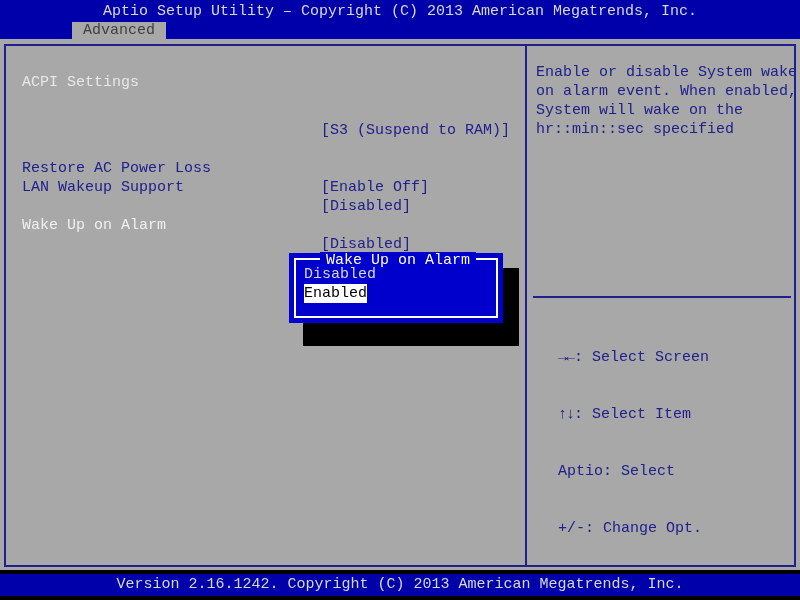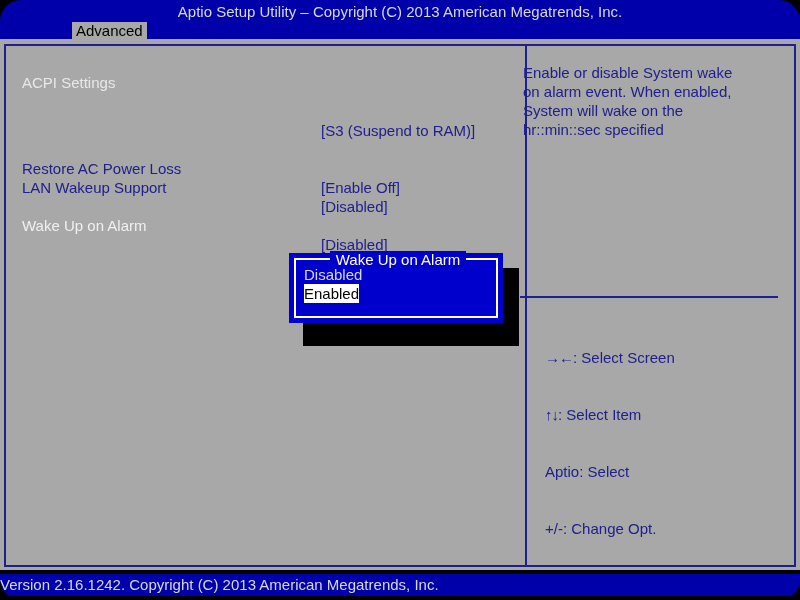--- a/index.html
+++ b/index.html
@@ -5,23 +5,22 @@
   html, body {
     margin: 0;
     padding: 0;
     background: #000000;
   }
   #screen {
     position: relative;
     width: 800px;
     height: 600px;
     background: #000000;
-    font-family: Liberation Sans, sans-serif;
+    font-family: Liberation Mono, monospace;
     overflow: hidden;
-    border-radius: 21px;
     -webkit-font-smoothing: none;
   }
 
   
   .titlebar {
     position: absolute;
     left: 0; top: 0;
     width: 800px; height: 22px;
     background: #0000aa;
   }
@@ -40,23 +39,23 @@
   .tabstrip {
     position: absolute;
     left: 0; top: 22px;
     width: 800px; height: 17px;
     background: #0000aa;
   }
   .tab {
     position: absolute;
     left: 72px; top: 0px;
     height: 17px;
-    padding: 0 4px;
+    padding: 0 11px;
     background: #a8a8a8;
-    color: #000000;
+    color: #404040;
     font-size: 15px;
     line-height: 18px;
     white-space: pre;
   }
 
   
   .body-area {
     position: absolute;
     left: 0; top: 39px;
     width: 800px; height: 531px;
@@ -100,21 +99,21 @@
     white-space: pre;
   }
   .c-head  { color: #e8e8e8; }
   .c-item  { color: #20208c; }
   .c-sel   { color: #f0f0f0; }
   .c-val   { color: #20208c; }
 
   
   .right-pane {
     position: absolute;
-    left: 514px; top: 39px;
+    left: 527px; top: 39px;
     width: 273px; height: 531px;
   }
   .help-text {
     position: absolute;
     left: 9px; top: 24px;
     width: 252px;
     color: #20208c;
     font-size: 15px;
     line-height: 19px;
     white-space: pre;
@@ -187,21 +186,21 @@
   .footer {
     position: absolute;
     left: 0; top: 574px;
     width: 800px; height: 22px;
     background: #0000aa;
   }
   .footer-text {
     position: absolute;
     left: 0; top: 2px;
     width: 800px;
-    text-align: left;
+    text-align: center;
     color: #d8d8d8;
     font-size: 15px;
     white-space: pre;
   }
 </style>
 </head>
 <body>
 
 <div id="screen">
 

